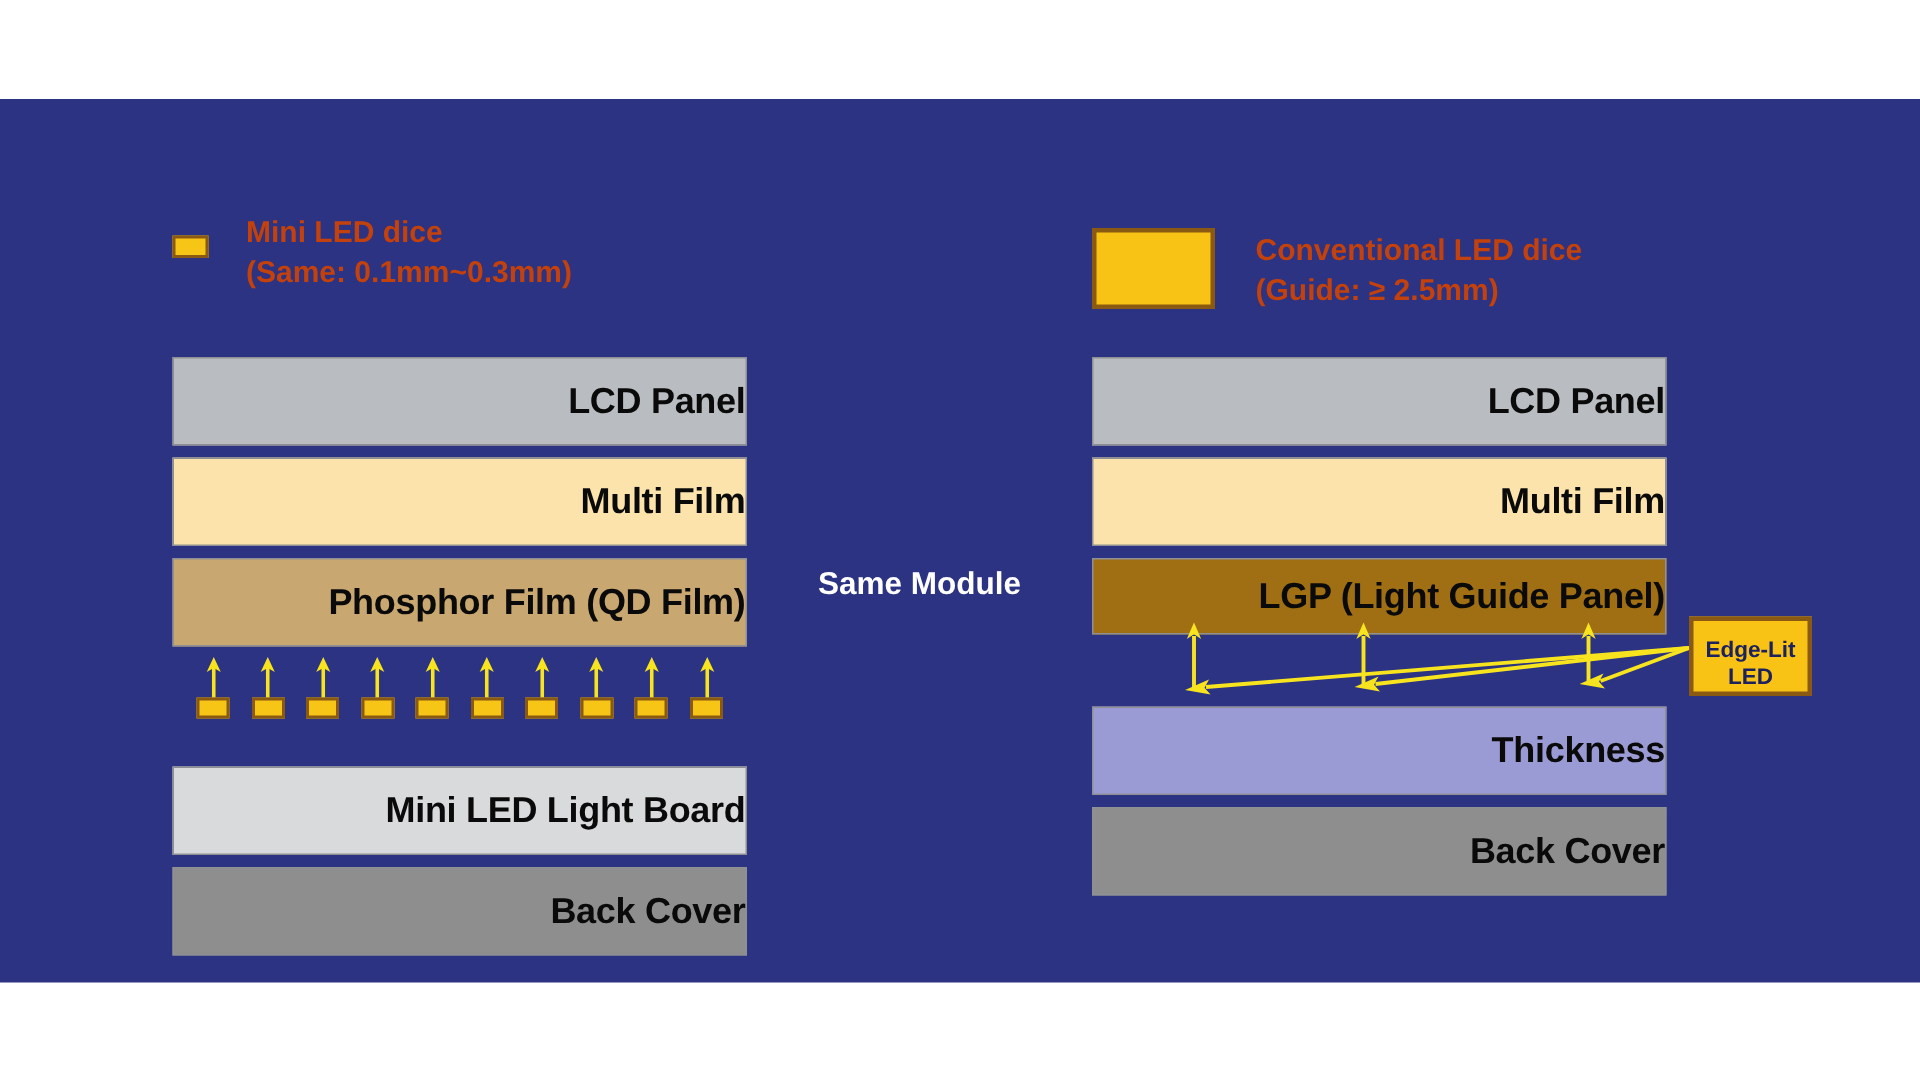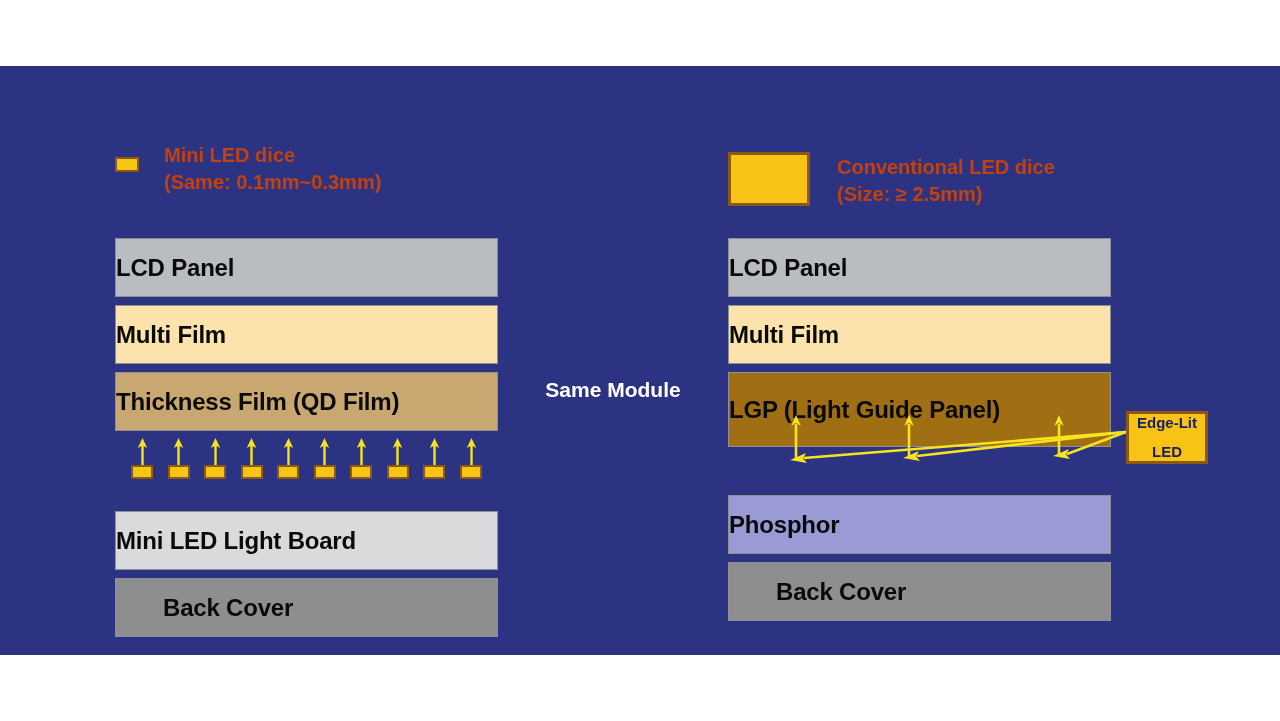--- a/index.html
+++ b/index.html
@@ -53,34 +53,34 @@
   .stack { position: absolute; width: 383px; }
   #stack-left  { left: 115px; top: 238px; }
   #stack-right { left: 728px; top: 238px; }
 
   .layer {
     position: relative;
     width: 383px;
     border: 1px solid #8f9094;
     display: flex;
     align-items: center;
-    justify-content: flex-start;
+    justify-content: flex-end;
     margin-bottom: 8px;
   }
   .layer-label {
     color: #0a0a0a;
     font-size: 24px;
     font-weight: bold;
     letter-spacing: -0.2px;
     white-space: nowrap;
   }
   .h-panel  { height: 59px; background: #b9bcc0; }
   .h-multi  { height: 59px; background: #fbe3ab; }
   .h-phos   { height: 59px; background: #c9a770; }
-  .h-lgp    { height: 75px; background: #a06f14; }
+  .h-lgp    { height: 51px; background: #a06f14; }
   .h-board  { height: 59px; background: #d9dadc; margin-top: 32px; }
   .h-refl   { height: 59px; background: #9a9ad4; }
   .h-back   { height: 59px; background: #8e8e8e; margin-bottom: 0; padding-left: 47px; }
 
   
   .dice-gap {
     position: relative;
     width: 383px; height: 40px;
     margin-bottom: 0;
   }
@@ -114,21 +114,21 @@
   
   #edge-lit-led {
     position: absolute;
     left: 1126px; top: 411px;
     width: 82px; height: 53px;
     background: #f9c315;
     border: 3px solid #8a5a12;
     display: flex;
     flex-direction: column;
     align-items: center;
-    justify-content: space-between;
+    justify-content: flex-end;
     line-height: 18px;
   }
   #edge-lit-led span {
     color: #1c2260;
     font-size: 15px;
     font-weight: bold;
   }
 
   
   #ray-overlay {
@@ -150,33 +150,33 @@
     <div class="legend-text">
       <div>Mini LED dice</div>
       <div>(Same: 0.1mm~0.3mm)</div>
     </div>
   </div>
 
   <div class="legend" id="legend-right">
     <div class="swatch-large"></div>
     <div class="legend-text">
       <div>Conventional LED dice</div>
-      <div>(Size: ≥ 2.5mm)</div>
+      <div>(Guide: ≥ 2.5mm)</div>
     </div>
   </div>
 
   <div class="stack" id="stack-left">
     <div class="layer h-panel">
       <span class="layer-label">LCD Panel</span>
     </div>
     <div class="layer h-multi">
       <span class="layer-label">Multi Film</span>
     </div>
     <div class="layer h-phos">
-      <span class="layer-label">Thickness Film (QD Film)</span>
+      <span class="layer-label">Phosphor Film (QD Film)</span>
     </div>
 
     <div class="dice-gap" id="dice-row">
         <div class="die" style="left: 16px; background: rgb(246, 197, 21); border-color: rgb(138, 90, 18);"></div>
         <svg class="die-arrow" viewBox="0 0 13 27" style="left: 20.5px;">
           <line x1="6.5" y1="27" x2="6.5" y2="6" stroke="#f7e41f" stroke-width="2.4"></line>
           <polygon points="6.5,0 1.8,10 6.5,7.4 11.2,10" fill="#f7e41f"></polygon>
         </svg>
         <div class="die" style="left: 52.5556px; background: rgb(246, 197, 21); border-color: rgb(138, 90, 18);"></div>
         <svg class="die-arrow" viewBox="0 0 13 27" style="left: 57.0556px;">
@@ -240,21 +240,21 @@
     <div class="layer h-multi">
       <span class="layer-label">Multi Film</span>
     </div>
     <div class="layer h-lgp">
       <span class="layer-label">LGP (Light Guide Panel)</span>
     </div>
 
     <div class="ray-gap"></div>
 
     <div class="layer h-refl">
-      <span class="layer-label">Phosphor</span>
+      <span class="layer-label">Thickness</span>
     </div>
     <div class="layer h-back">
       <span class="layer-label">Back Cover</span>
     </div>
   </div>
 
   <div id="center-caption">
     <div>Same Module</div>
   </div>
 

